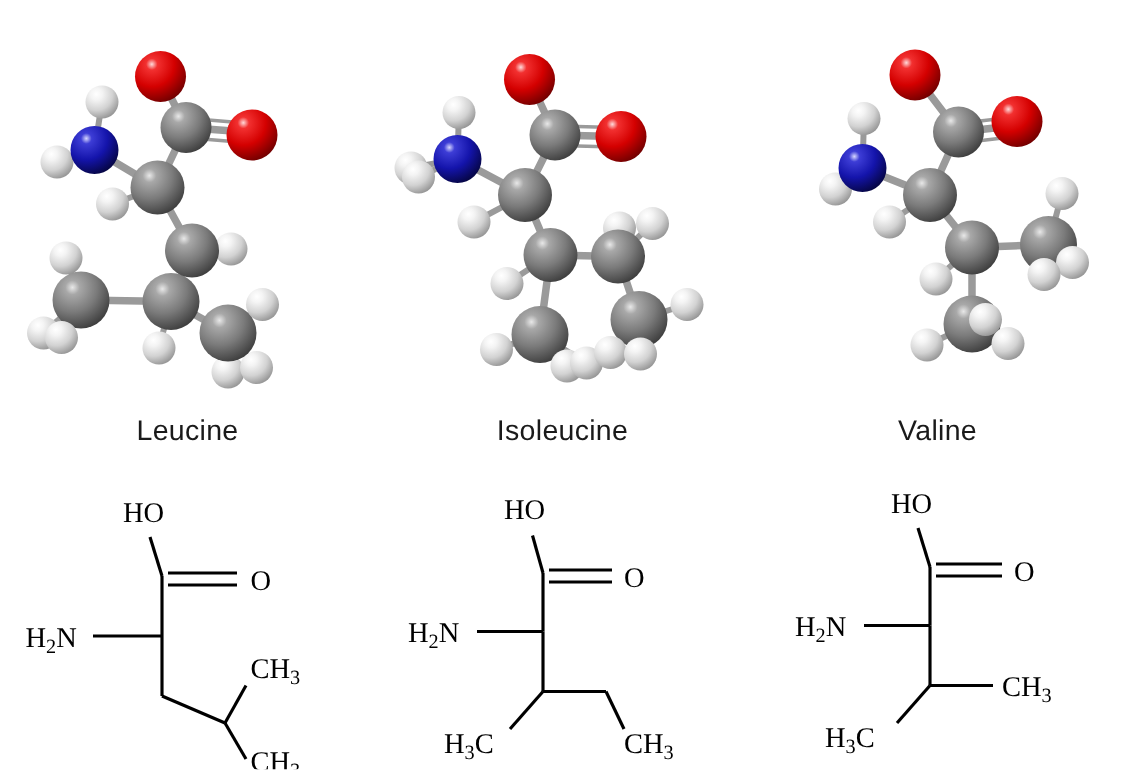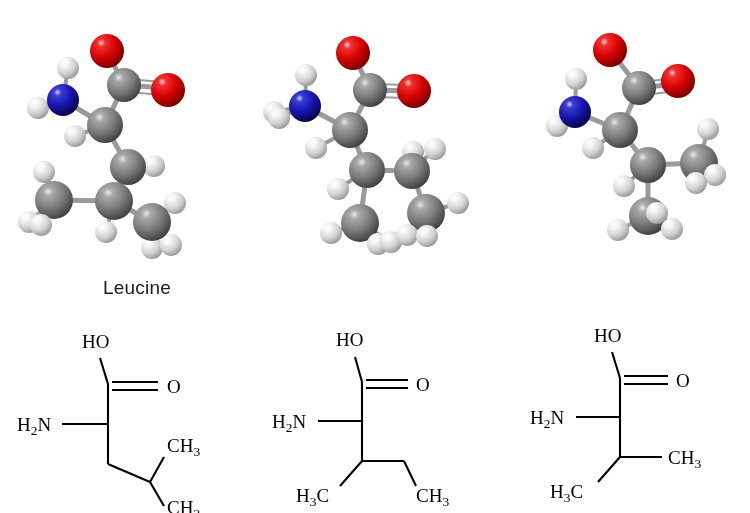--- a/index.html
+++ b/index.html
@@ -28,21 +28,21 @@
   .model-3d {
     position: absolute;
     top: 8px;
     left: 0;
     width: 250px;
     height: 255px;
   }
   .name-label {
     position: absolute;
     top: 277px;
-    left: 12px;
+    left: 0;
     width: 250px;
     text-align: center;
     font-family: "Liberation Sans", sans-serif;
     font-size: 19px;
     color: #1a1a1a;
     letter-spacing: 0.2px;
   }
   .skeletal {
     position: absolute;
     top: 324px;
@@ -223,20 +223,21 @@
           <circle cx="29" cy="110" r="11" fill="url(#gH)"></circle>
           <circle cx="55" cy="98" r="16" fill="url(#gN)"></circle>
           <circle cx="56" cy="67" r="11" fill="url(#gH)"></circle>
           <circle cx="120" cy="82" r="17" fill="url(#gC)"></circle>
           <circle cx="164" cy="83" r="17" fill="url(#gO)"></circle>
           <circle cx="103" cy="45" r="17" fill="url(#gO)"></circle>
         </g>
       </svg>
     </div>
 
+    <div class="name-label">Isoleucine</div>
 
     <div class="skeletal">
       <svg width="250" height="190" viewBox="0 0 250 190">
         <g>
           <path class="bond" d="M105 33 L112 58"></path>
           <path class="bond" d="M112 58 L112 97"></path>
           <path class="bond" d="M116 56 L158 56"></path>
           <path class="bond" d="M116 64 L158 64"></path>
           <path class="bond" d="M112 97 L68 97"></path>
           <path class="bond" d="M112 97 L112 137"></path>
@@ -298,20 +299,21 @@
           <circle cx="57" cy="118" r="11" fill="url(#gH)"></circle>
           <circle cx="75" cy="104" r="16" fill="url(#gN)"></circle>
           <circle cx="76" cy="71" r="11" fill="url(#gH)"></circle>
           <circle cx="139" cy="80" r="17" fill="url(#gC)"></circle>
           <circle cx="178" cy="73" r="17" fill="url(#gO)"></circle>
           <circle cx="110" cy="42" r="17" fill="url(#gO)"></circle>
         </g>
       </svg>
     </div>
 
+    <div class="name-label">Valine</div>
 
     <div class="skeletal">
       <svg width="250" height="190" viewBox="0 0 250 190">
         <g>
           <path class="bond" d="M112 28 L120 54"></path>
           <path class="bond" d="M120 54 L120 93"></path>
           <path class="bond" d="M124 52 L168 52"></path>
           <path class="bond" d="M124 60 L168 60"></path>
           <path class="bond" d="M120 93 L76 93"></path>
           <path class="bond" d="M120 93 L120 133"></path>

